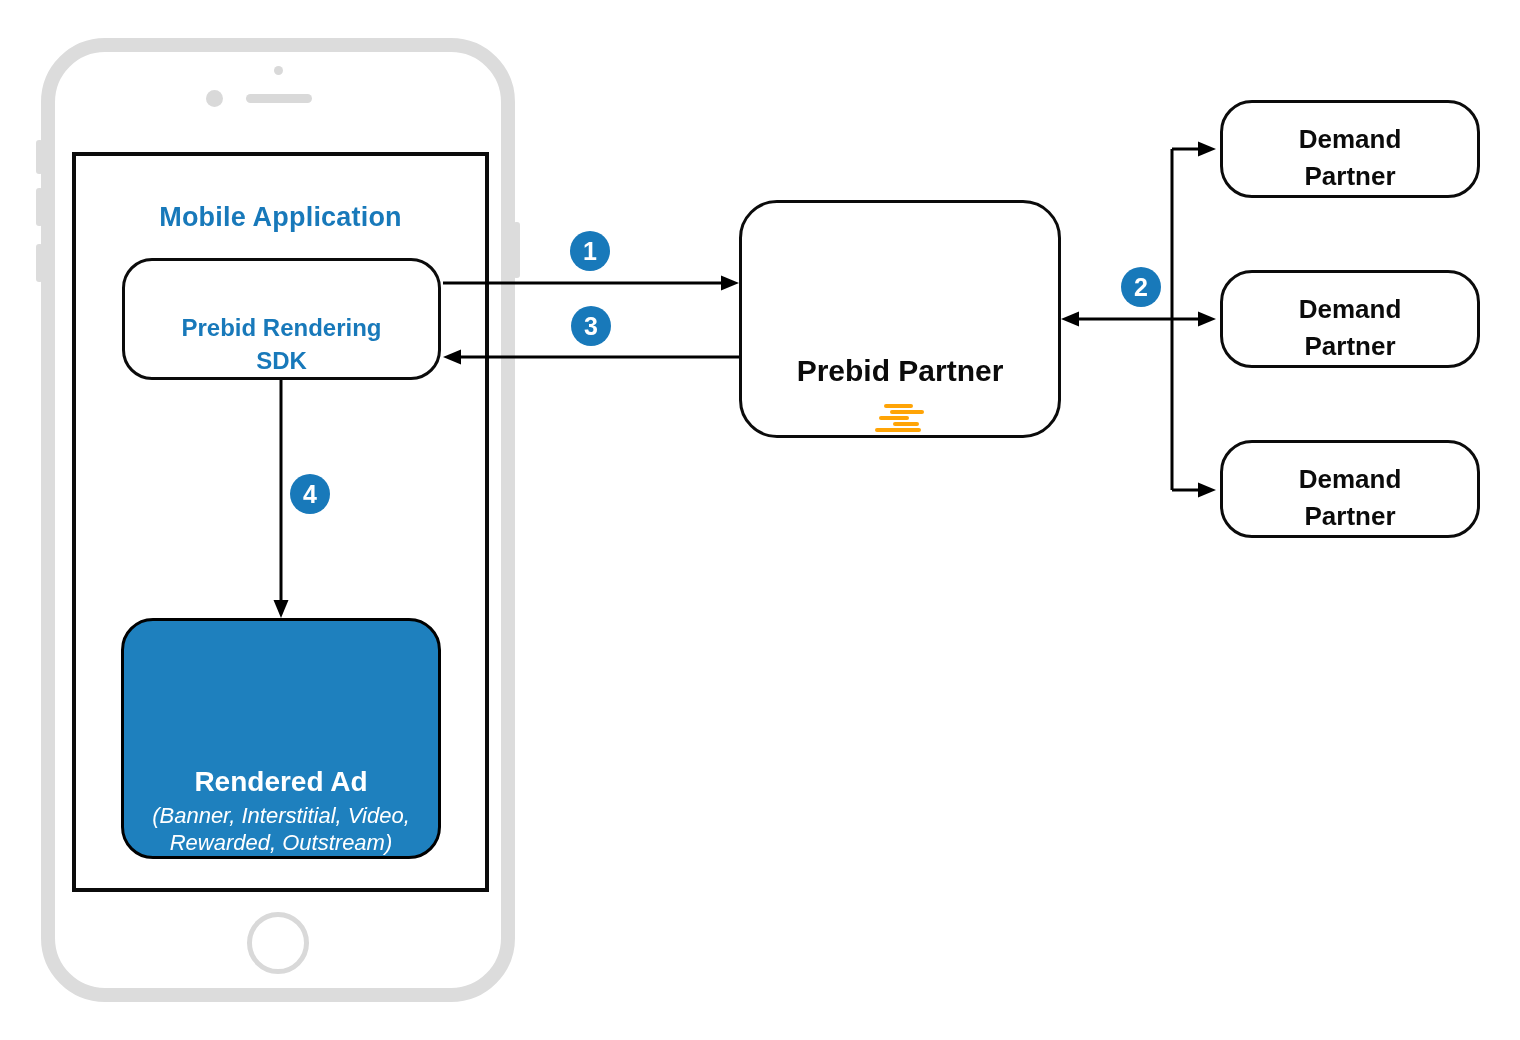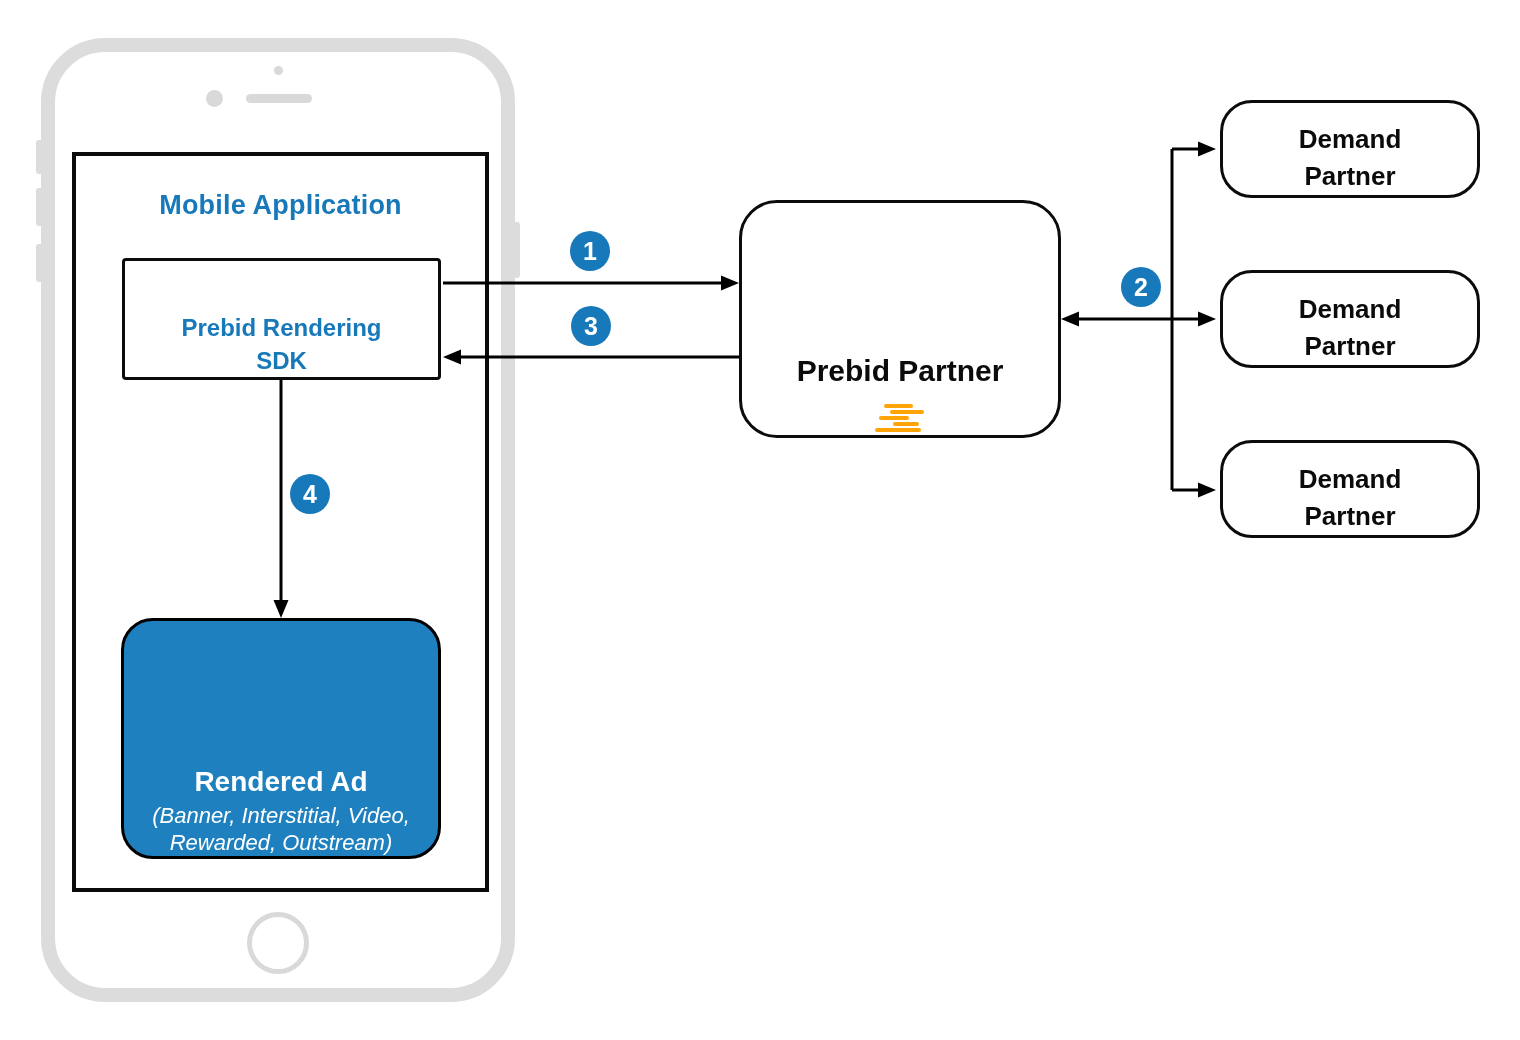--- a/index.html
+++ b/index.html
@@ -28,32 +28,32 @@
   .camera-lens{left:206px;top:90px;width:17px;height:17px;border-radius:50%;background:#d9d9d9;}
   .speaker-slot{left:246px;top:94px;width:66px;height:9px;border-radius:5px;background:#d9d9d9;}
   .home-button{left:247px;top:912px;width:62px;height:62px;border-radius:50%;border:5px solid #d9d9d9;background:#fff;}
 
   
   .app-screen{
     left:72px;top:152px;width:417px;height:740px;
     border:4px solid #0b0b0b;background:#ffffff;
   }
   .app-title{
-    left:72px;top:190px;width:417px;text-align:center;
+    left:72px;top:202px;width:417px;text-align:center;
     color:var(--accent);font-size:27px;font-weight:bold;letter-spacing:0.2px;
   }
 
   
   .node{
     border:3px solid #0b0b0b;background:#ffffff;
     display:flex;flex-direction:column;align-items:center;justify-content:flex-end;
     text-align:center;
   }
   .sdk-box{
-    left:122px;top:258px;width:319px;height:122px;border-radius:4px;
+    left:122px;top:258px;width:319px;height:122px;border-radius:30px;
     color:var(--accent);font-size:24px;font-weight:bold;line-height:33px;
   }
   .ad-box{
     left:121px;top:618px;width:320px;height:241px;border-radius:32px;
     background:var(--ad-fill);color:#ffffff;border-color:#000;
   }
   .ad-title{font-size:28px;font-weight:bold;margin-bottom:4px;margin-top:44px;}
   .ad-sub{font-size:22px;font-style:italic;line-height:27px;}
   .server-box{
     left:739px;top:200px;width:322px;height:238px;border-radius:38px;

